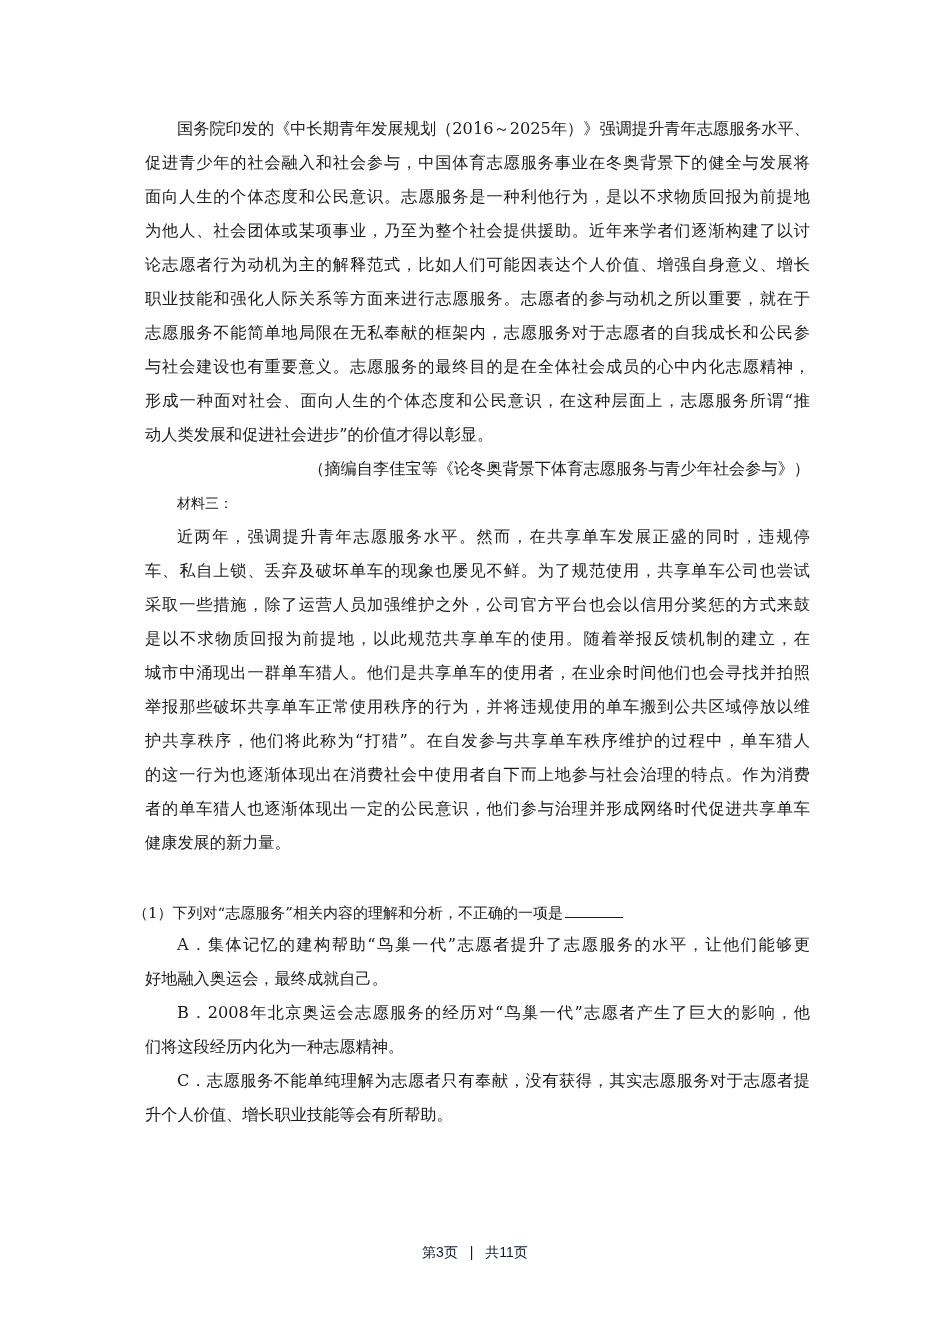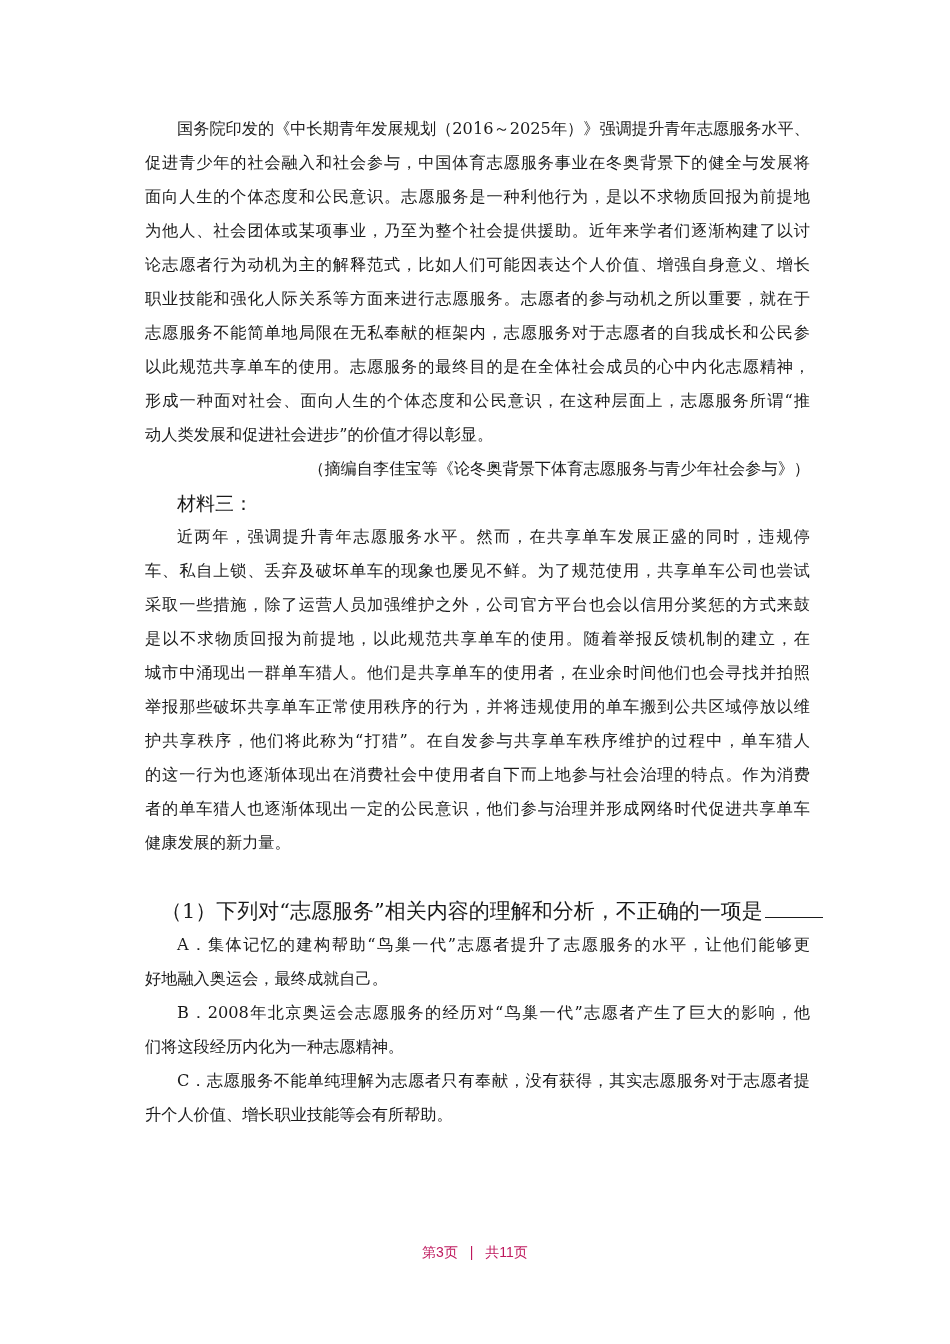--- a/index.html
+++ b/index.html
@@ -4,41 +4,41 @@
 <style>
   html, body { margin: 0; padding: 0; background: #ffffff; }
   body { width: 950px; height: 1344px; position: relative; overflow: hidden;
          font-family: "DejaVu Serif", "Liberation Serif", serif; color: #1a1a1a; }
   .page { position: absolute; left: 0; top: 0; width: 950px; height: 1344px; }
   .line { position: absolute; left: 145px; width: 665px; font-size: 16.2px; line-height: 20px;
           white-space: nowrap; text-align: justify; text-align-last: justify; letter-spacing: 0; }
   .line.last { text-align-last: left; }
   .line.indent { left: 177px; width: 633px; }
   .source { position: absolute; right: 140px; font-size: 16.2px; line-height: 20px; white-space: nowrap; text-align: right; }
-  .heading { position: absolute; left: 177px; font-size: 19px; line-height: 20px; white-space: nowrap; }
-  .question { position: absolute; left: 161px; font-size: 21px; line-height: 20px; white-space: nowrap; text-align: center; }
+  .heading { position: absolute; left: 177px; font-size: 14px; line-height: 20px; white-space: nowrap; }
+  .question { position: absolute; left: 133px; font-size: 15px; line-height: 20px; white-space: nowrap; text-align: center; }
   .blank { display: inline-block; width: 58px; border-bottom: 1px solid #1a1a1a; height: 16px; vertical-align: baseline; margin-left: 2px; }
   .footer { position: absolute; left: 0; width: 950px; top: 1244px; text-align: center;
-            font-family: "Liberation Sans", "DejaVu Sans", sans-serif; font-size: 14px; color: #be185d; }
+            font-family: "Liberation Sans", "DejaVu Sans", sans-serif; font-size: 14px; color: #0f172a; }
   .footer .sep { margin: 0 8px; }
 </style>
 </head>
 <body>
 
 <div class="page">
 
   <div>
     <div class="line indent" style="top:119px">国务院印发的《中长期青年发展规划（2016～2025年）》强调提升青年志愿服务水平、</div>
     <div class="line" style="top:153px">促进青少年的社会融入和社会参与，中国体育志愿服务事业在冬奥背景下的健全与发展将</div>
     <div class="line" style="top:187px">面向人生的个体态度和公民意识。志愿服务是一种利他行为，是以不求物质回报为前提地</div>
     <div class="line" style="top:221px">为他人、社会团体或某项事业，乃至为整个社会提供援助。近年来学者们逐渐构建了以讨</div>
     <div class="line" style="top:255px">论志愿者行为动机为主的解释范式，比如人们可能因表达个人价值、增强自身意义、增长</div>
     <div class="line" style="top:289px">职业技能和强化人际关系等方面来进行志愿服务。志愿者的参与动机之所以重要，就在于</div>
     <div class="line" style="top:323px">志愿服务不能简单地局限在无私奉献的框架内，志愿服务对于志愿者的自我成长和公民参</div>
-    <div class="line" style="top:357px">以此规范共享单车的使用。志愿服务的最终目的是在全体社会成员的心中内化志愿精神，</div>
+    <div class="line" style="top:357px">与社会建设也有重要意义。志愿服务的最终目的是在全体社会成员的心中内化志愿精神，</div>
     <div class="line" style="top:391px">形成一种面对社会、面向人生的个体态度和公民意识，在这种层面上，志愿服务所谓“推</div>
     <div class="line last" style="top:425px">动人类发展和促进社会进步”的价值才得以彰显。</div>
   </div>
   <div class="source" style="top:459px">（摘编自李佳宝等《论冬奥背景下体育志愿服务与青少年社会参与》）</div>
 
   <div class="heading" style="top:493px">材料三：</div>
   <div>
     <div class="line indent" style="top:527px">近两年，强调提升青年志愿服务水平。然而，在共享单车发展正盛的同时，违规停</div>
     <div class="line" style="top:561px">车、私自上锁、丢弃及破坏单车的现象也屡见不鲜。为了规范使用，共享单车公司也尝试</div>
     <div class="line" style="top:595px">采取一些措施，除了运营人员加强维护之外，公司官方平台也会以信用分奖惩的方式来鼓</div>

